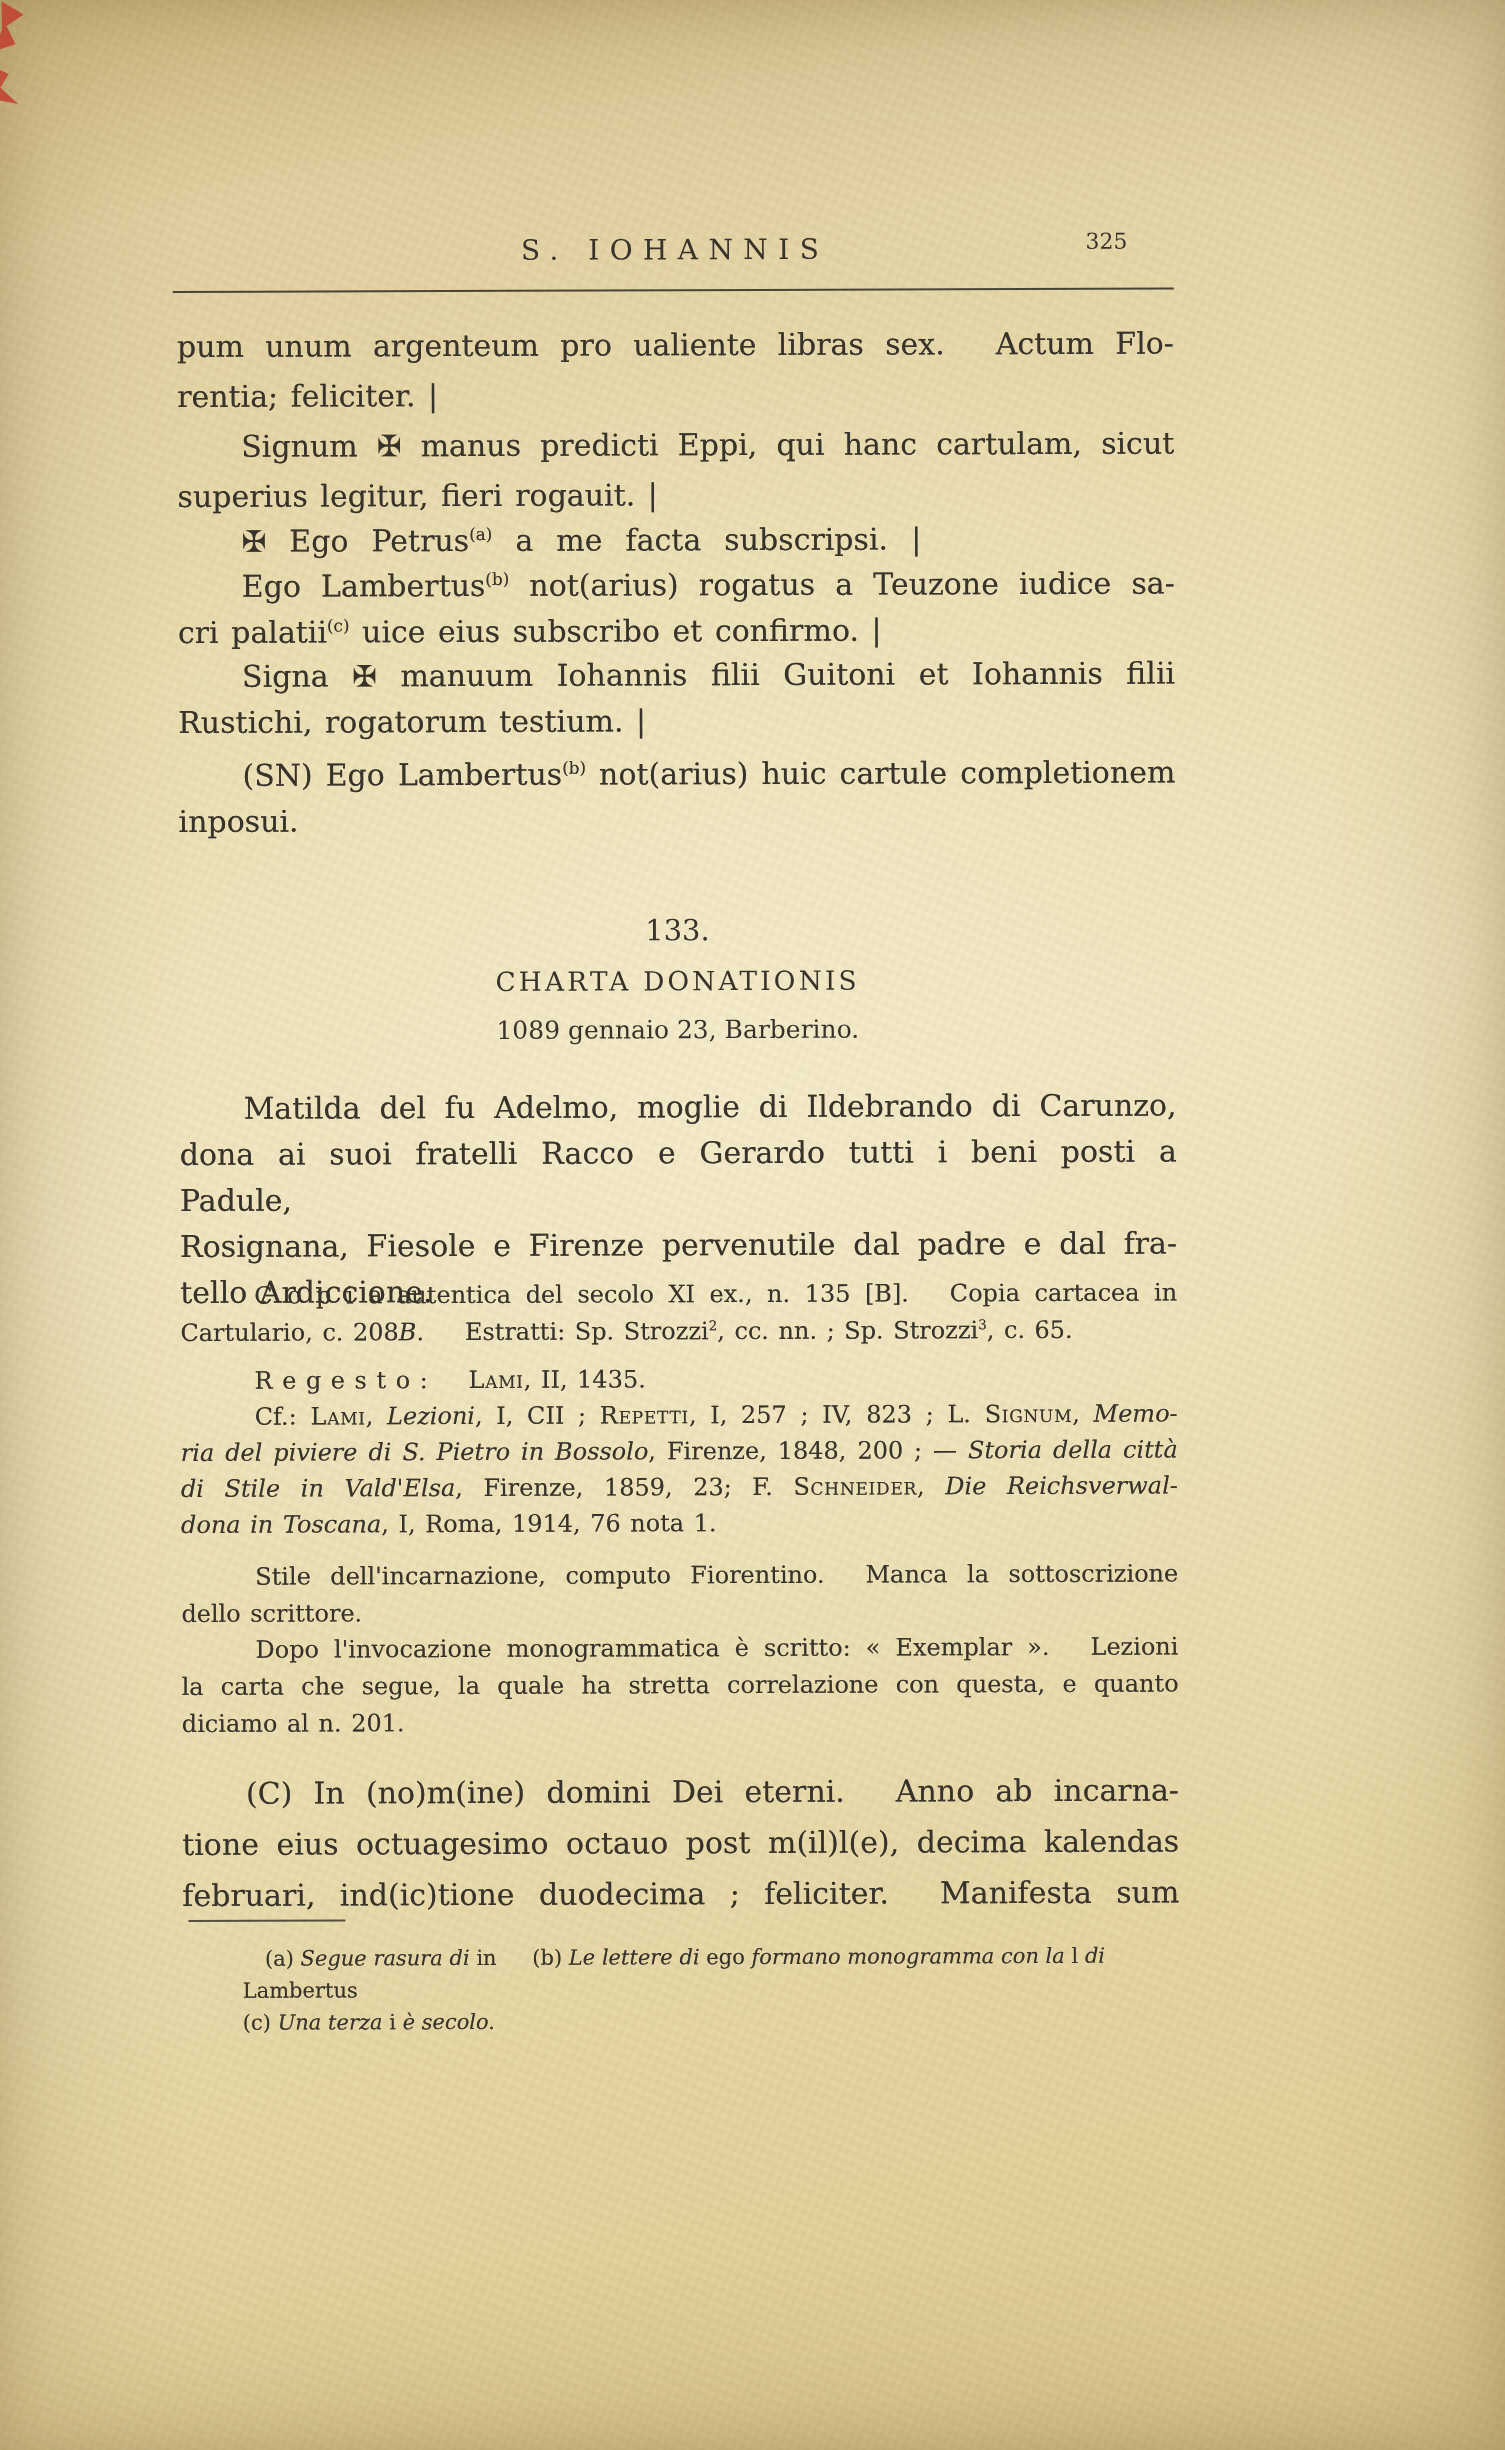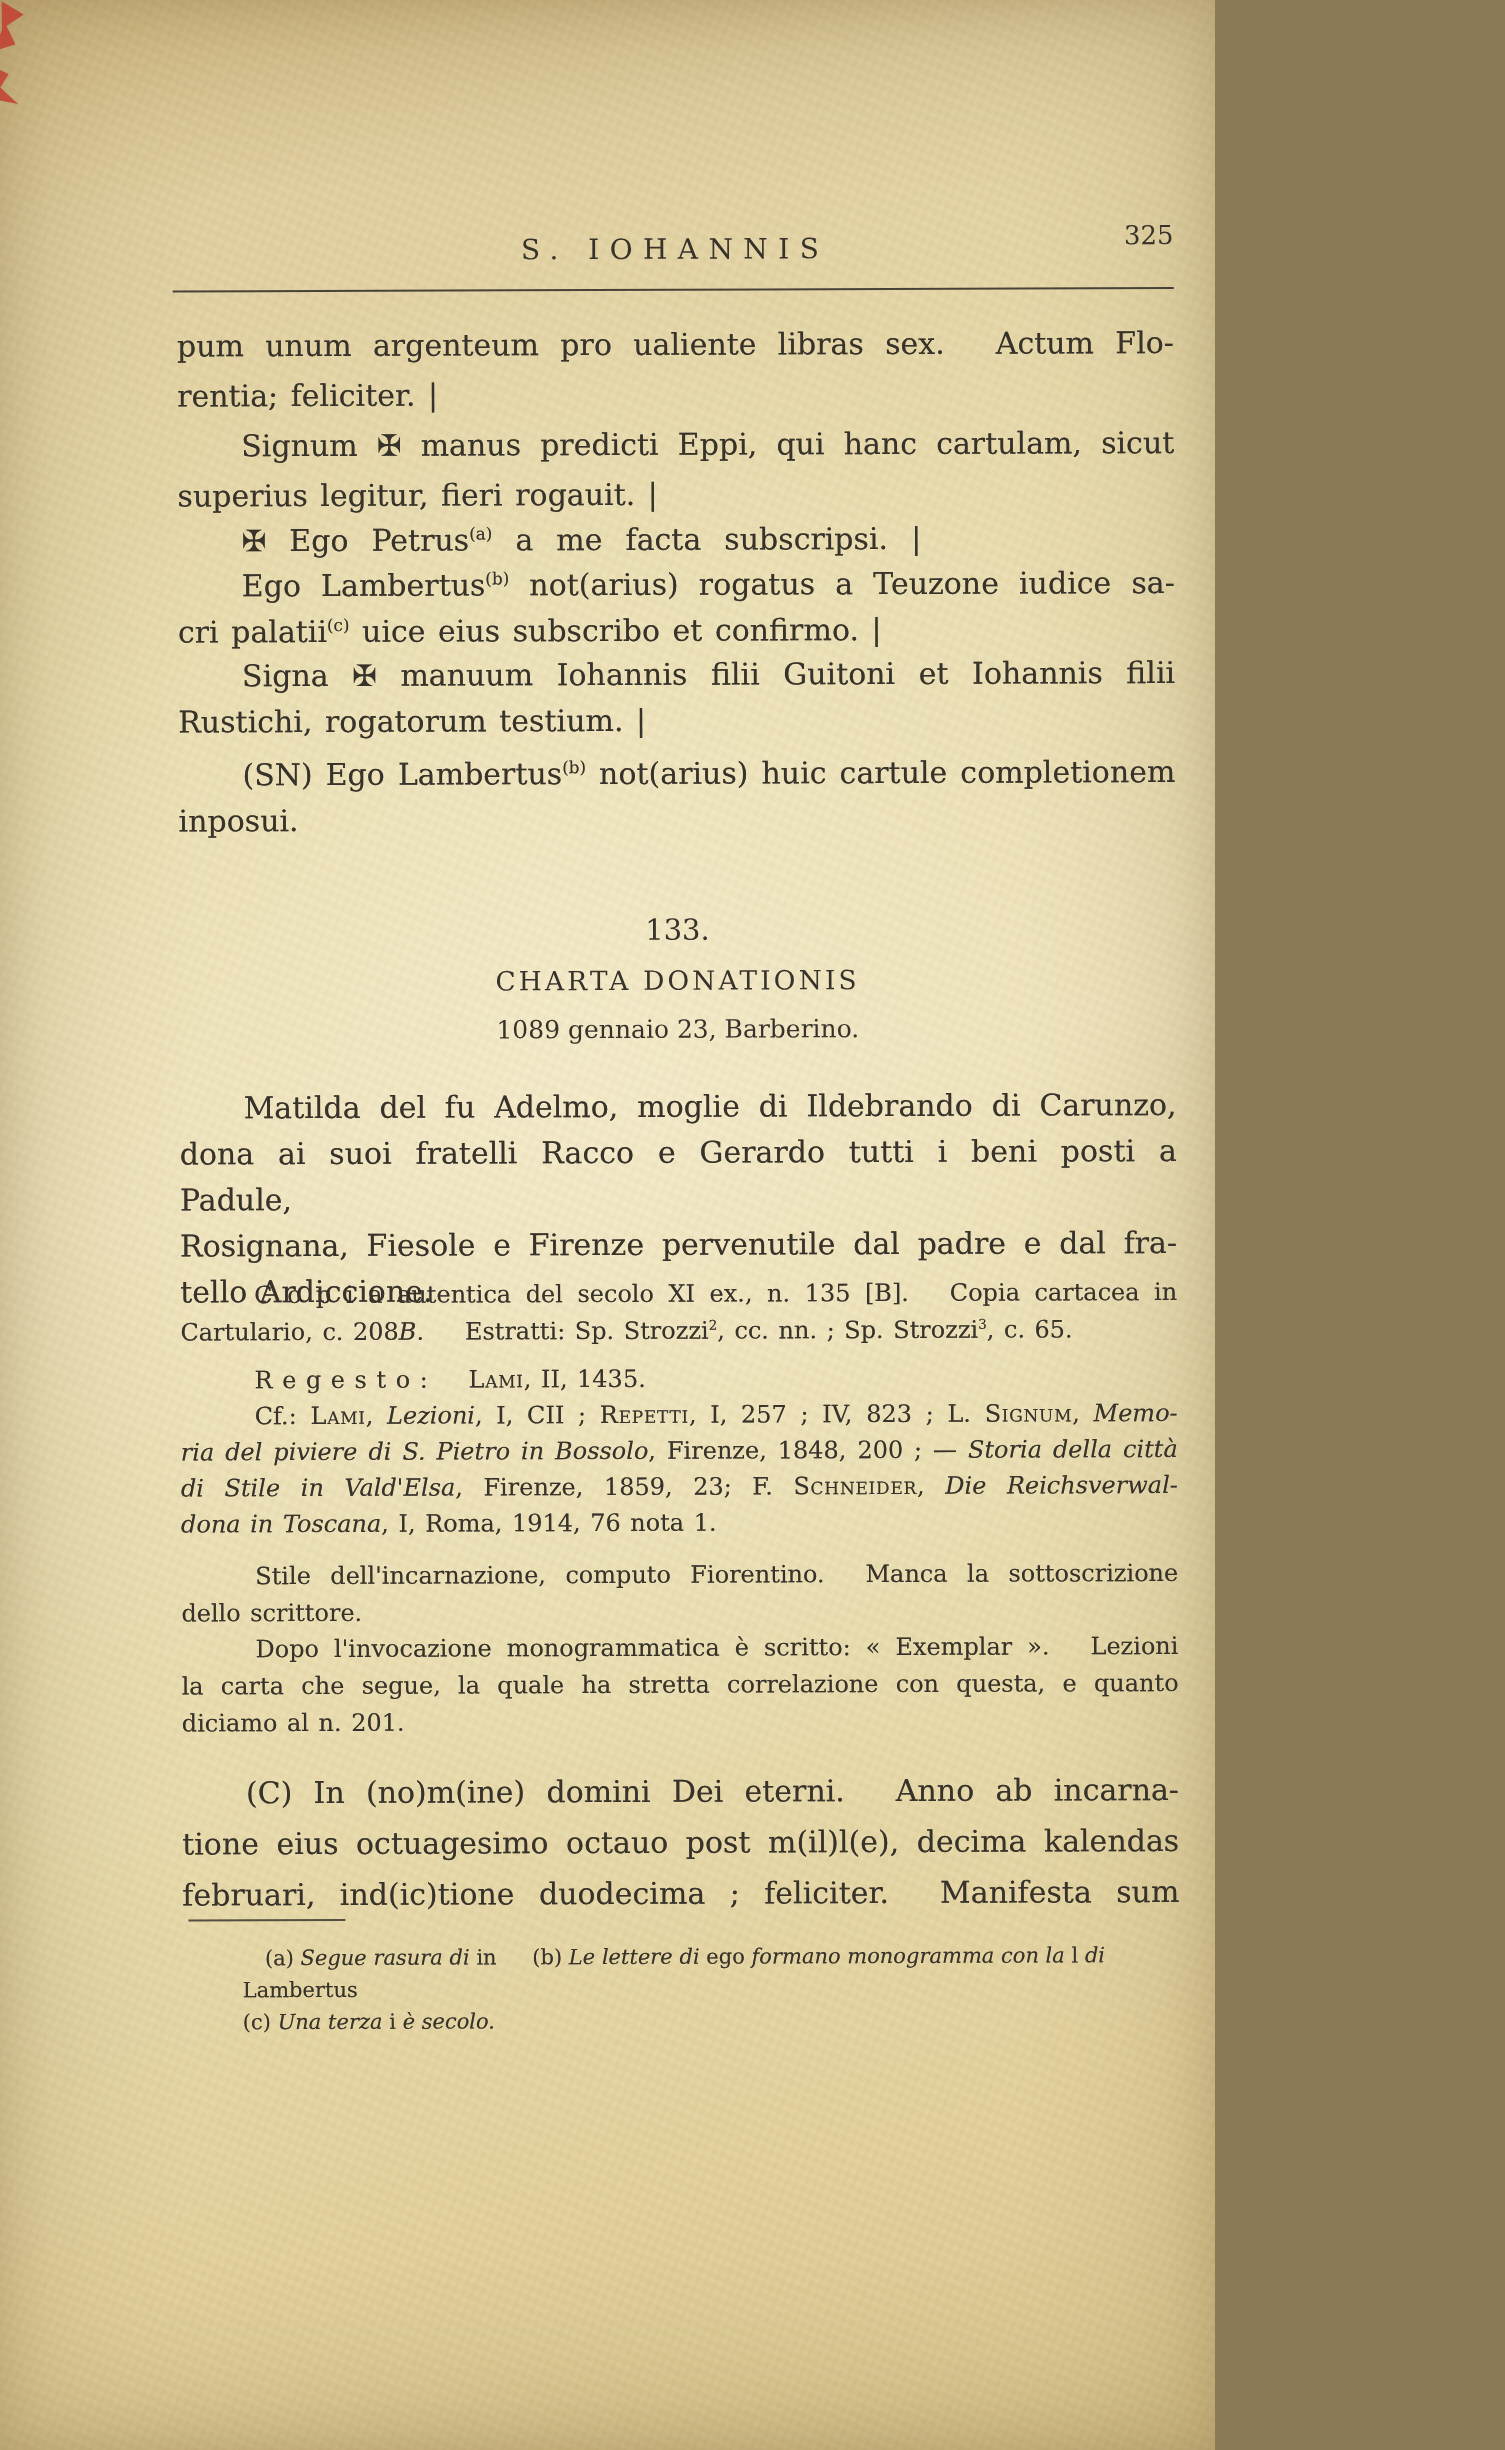--- a/index.html
+++ b/index.html
@@ -1,18 +1,18 @@
 <!DOCTYPE html>
 <html style="--ink: #37322a; --rule: #3b362c; --red: #c23a2e; --paper1: #d3bc86; --paper2: #e9dcae; --paper3: #efe3bc;font-size:13px"><head>
 <meta charset="utf-8">
 <style>
   html,body{margin:0;padding:0;background:#8a7a55;}
   .page{
     position:relative;
-    width:1215px;height:2450px;
+    width:1505px;height:2450px;
     overflow:hidden;
     font-family:"DejaVu Serif","Liberation Serif",serif;
     background:
       radial-gradient(ellipse 70% 45% at 48% 42%, rgba(255,250,228,0.38), rgba(255,250,228,0) 70%),
       linear-gradient(168deg, var(--paper1) 0%, #e0cfa0 9%, var(--paper2) 26%, var(--paper3) 46%, var(--paper2) 68%, #e2d09c 86%, #d9c58e 100%);
   }
   .page::before{
     content:"";position:absolute;inset:0;pointer-events:none;
     box-shadow:inset 0 0 176px rgba(110,85,40,0.30), inset 0 0 48px rgba(110,85,40,0.18);
     background:
@@ -29,22 +29,22 @@
   .line.ind{text-indent:64px;}
   .small .line.ind{text-indent:74px;}
   .fnote .line.ind{text-indent:22.4px;}
   .it{font-style:italic;}
   .sc{font-variant:small-caps;letter-spacing:0.03em;}
   .sup{font-size:0.56em;vertical-align:super;line-height:0;}
   .gap{display:inline-block;width:1.7em;}
   .cross{font-family:"DejaVu Sans",sans-serif;font-size:0.98em;}
   .running-head{position:absolute;top:233px;left:180px;width:997px;text-align:center;
     font-size:28px;letter-spacing:10.4px;color:var(--ink);}
-  .page-number{position:absolute;top:222px;left:1089px;width:88px;text-align:right;
-    font-size:26px;color:var(--ink);}
+  .page-number{position:absolute;top:230px;left:1089px;width:88px;text-align:left;
+    font-size:22px;color:var(--ink);}
   .header-rule{position:absolute;top:289px;left:176px;width:1001px;height:2.4px;
     background:var(--rule);opacity:0.92;}
   .entry-center{position:absolute;left:180px;width:997px;text-align:center;color:var(--ink);}
   .entry-number{font-size:29px;}
   .entry-title{font-size:26.4px;letter-spacing:3.2px;}
   .entry-dateline{font-size:25px;}
   .fn-rule{position:absolute;top:1918px;left:186px;width:157px;height:2.4px;background:var(--rule);opacity:0.85;}
   .red-mark{position:absolute;background:var(--red);opacity:0.82;}
   #rm1{top:3.2px;left:-3.2px;width:24px;height:51px;transform:rotate(10deg);
     clip-path:polygon(0 0,100% 18%,38% 46%,88% 78%,0 100%,22% 55%);}

